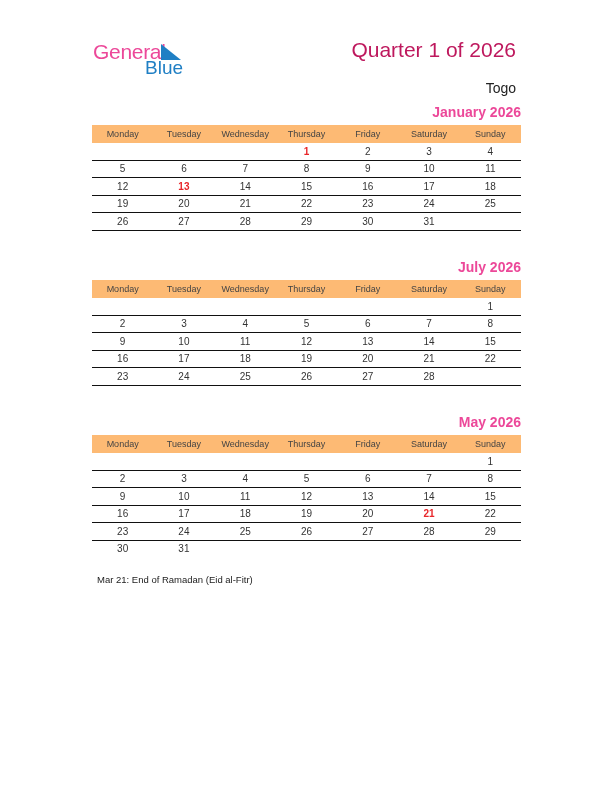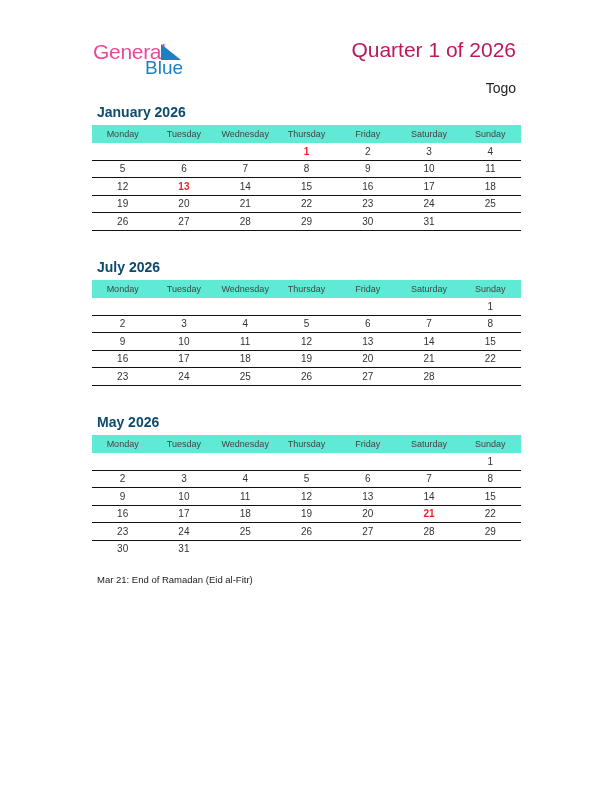--- a/index.html
+++ b/index.html
@@ -9,23 +9,23 @@
     }
     .logo { position: absolute; left: 93px; top: 40px; width: 100px; height: 40px; }
     .logo .general { position: absolute; left: 0; top: 0; font-size: 21px; color: #ec4899; letter-spacing: -0.3px; line-height: 24px; }
     .logo .blue { position: absolute; left: 52px; top: 17px; font-size: 19px; color: #1f7fc4; line-height: 22px; }
     .logo .tri { position: absolute; left: 68px; top: 4px; width: 0; height: 0;
       border-left: 0 solid transparent; border-bottom: 16px solid #1f7fc4; border-right: 20px solid transparent; }
     .title { position: absolute; right: 96px; top: 38px; font-size: 21px; color: #be185d; text-align: left; white-space: nowrap; }
     .country { position: absolute; right: 96px; top: 54px; font-size: 14px; color: #222; text-align: right; margin-top: 26px; }
 
     .month { position: absolute; left: 92px; width: 429px; }
-    .month-title { font-weight: bold; font-size: 14px; color: #0c4a6e; margin: 0 0 4px 5px; height: 18px; line-height: 18px; }
+    .month-title { font-weight: bold; font-size: 14px; color: #ec4899; margin: 0 0 4px 5px; height: 18px; line-height: 18px; text-align: right; }
     table { border-collapse: collapse; width: 429px; table-layout: fixed; }
-    th { background: #5eead4; font-weight: normal; font-size: 9px; color: #444; height: 18px; padding: 0; text-align: center; }
+    th { background: #fdba74; font-weight: normal; font-size: 9px; color: #444; height: 18px; padding: 0; text-align: center; }
     td { font-size: 10px; color: #333; height: 16.5px; padding: 0; text-align: center; border-bottom: 1.5px solid #111; }
     tr.nobottom td { border-bottom: none; }
     td.holiday { color: #e8262a; font-weight: bold; }
 
     .notes { position: absolute; left: 97px; top: 573px; font-size: 9.5px; color: #222; line-height: 13.5px; }
   </style>
 </head>
 <body>
 
 <div class="logo">

